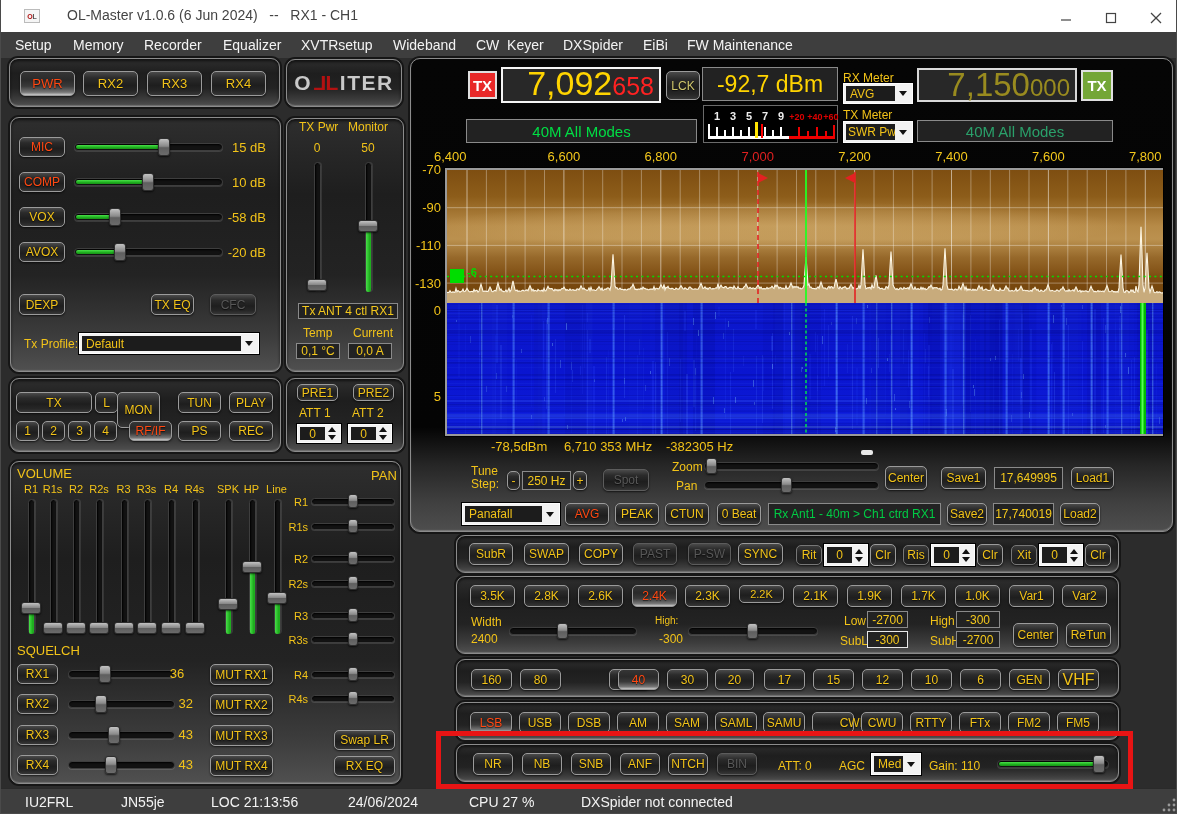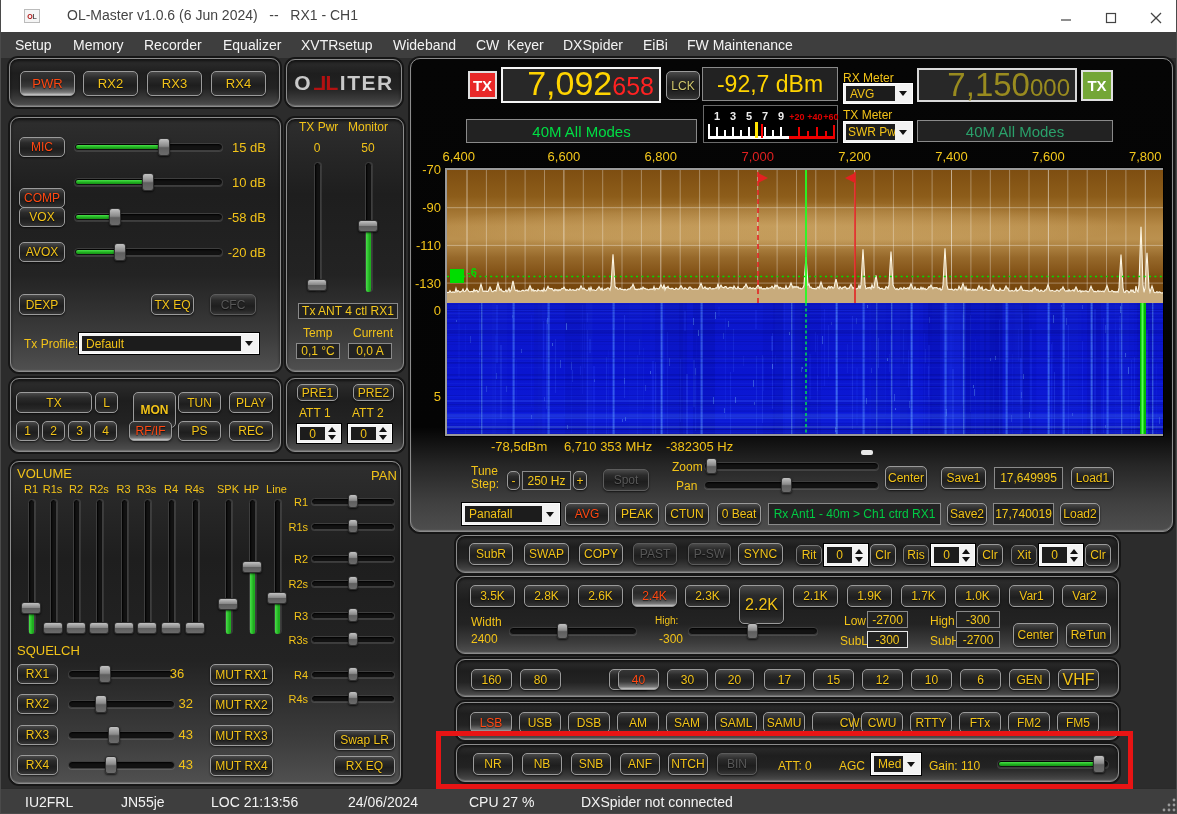--- a/index.html
+++ b/index.html
@@ -125,21 +125,21 @@
       <span class="flipL">L</span>
       <span style="color:#b41111">L</span>
       <span style="color:#c9c9c9">ITER</span>
     </div>
 <div class="b grp " style="left:9px;top:117px;width:271px;height:255px;"></div>
 <div class="b btn on2" style="left:18px;top:137px;width:46px;height:20px;font-size:12px;">MIC</div>
 <div class="b htrack" style="left:73px;top:143px;width:149px;height:8px;"></div>
 <div class="b hfill" style="left:75px;top:145px;width:88px;height:4px;"></div>
 <div class="b thumb" style="left:157px;top:138px;width:12px;height:18px;"></div>
 <div class="b lbl" style="left:200px;top:140px;width:65px;text-align:right;font-size:13px">15 dB</div>
-<div class="b btn on2" style="left:18px;top:188px;width:46px;height:20px;font-size:12px;">COMP</div>
+<div class="b btn on2" style="left:18px;top:172px;width:46px;height:20px;font-size:12px;">COMP</div>
 <div class="b htrack" style="left:73px;top:178px;width:149px;height:8px;"></div>
 <div class="b hfill" style="left:75px;top:180px;width:72px;height:4px;"></div>
 <div class="b thumb" style="left:141px;top:173px;width:12px;height:18px;"></div>
 <div class="b lbl" style="left:200px;top:175px;width:65px;text-align:right;font-size:13px">10 dB</div>
 <div class="b btn " style="left:18px;top:207px;width:46px;height:20px;font-size:12px;">VOX</div>
 <div class="b htrack" style="left:73px;top:213px;width:149px;height:8px;"></div>
 <div class="b hfill" style="left:75px;top:215px;width:39px;height:4px;"></div>
 <div class="b thumb" style="left:108px;top:208px;width:12px;height:18px;"></div>
 <div class="b lbl" style="left:200px;top:210px;width:65px;text-align:right;font-size:13px">-58 dB</div>
 <div class="b btn " style="left:18px;top:242px;width:46px;height:20px;font-size:12px;">AVOX</div>
@@ -153,21 +153,21 @@
 <div class="b lbl" style="left:23px;top:337px;">Tx Profile:</div>
 <div class="b combo" style="left:78px;top:333px;width:180px;height:21px">
       <div class="cval" style="font-size:12px;padding-left:4px">Default</div>
       <div class="carr">
         <span class="tri-d"></span>
       </div>
     </div>
 <div class="b grp " style="left:9px;top:378px;width:271px;height:74px;"></div>
 <div class="b btn " style="left:15px;top:392px;width:76px;height:21px;font-size:12px;">TX</div>
 <div class="b btn " style="left:94px;top:392px;width:23px;height:21px;font-size:12px;">L</div>
-<div class="b btn " style="left:132px;top:392px;width:43px;height:36px;font-size:12px;font-weight:bold;">MON</div>
+<div class="b btn " style="left:116px;top:392px;width:43px;height:36px;font-size:12px;">MON</div>
 <div class="b btn " style="left:177px;top:392px;width:43px;height:21px;font-size:12px;">TUN</div>
 <div class="b btn " style="left:228px;top:392px;width:44px;height:21px;font-size:12px;">PLAY</div>
 <div class="b btn " style="left:15px;top:421px;width:23px;height:20px;font-size:12px;">1</div>
 <div class="b btn " style="left:41px;top:421px;width:23px;height:20px;font-size:12px;">2</div>
 <div class="b btn " style="left:67px;top:421px;width:23px;height:20px;font-size:12px;">3</div>
 <div class="b btn " style="left:93px;top:421px;width:23px;height:20px;font-size:12px;">4</div>
 <div class="b btn on" style="left:128px;top:421px;width:43px;height:20px;font-size:12px;">RF/IF</div>
 <div class="b btn " style="left:177px;top:421px;width:43px;height:20px;font-size:12px;">PS</div>
 <div class="b btn " style="left:228px;top:421px;width:44px;height:20px;font-size:12px;">REC</div>
 <div class="b grp " style="left:9px;top:461px;width:391px;height:323px;"></div>
@@ -347,21 +347,21 @@
       <div class="carr">
         <span class="tri-d"></span>
       </div>
     </div>
 <div class="b freqdisp dimf" style="left:916px;top:68px;width:160px;height:34px">
       <span class="f1">7,150</span>
       <span class="f2">000</span>
     </div>
 <div class="b txgreen" style="left:1080px;top:70px;width:32px;height:31px;">TX</div>
 <div class="b box" style="left:916px;top:120px;width:196px;height:22px;font-size:15px;color:#2aa06a;">40M All Modes</div>
-<div class="b lbl" style="left:414px;top:149px;width:60px;text-align:right;color:#f4c81c;font-size:13px">6,400</div>
+<div class="b lbl" style="left:433px;top:149px;width:60px;text-align:left;color:#f4c81c;font-size:13px">6,400</div>
 <div class="b lbl" style="left:532.9px;top:149px;width:60px;text-align:center;color:#f4c81c;font-size:13px">6,600</div>
 <div class="b lbl" style="left:629.8px;top:149px;width:60px;text-align:center;color:#f4c81c;font-size:13px">6,800</div>
 <div class="b lbl" style="left:726.7px;top:149px;width:60px;text-align:center;color:#e02020;font-size:13px">7,000</div>
 <div class="b lbl" style="left:823.6px;top:149px;width:60px;text-align:center;color:#f4c81c;font-size:13px">7,200</div>
 <div class="b lbl" style="left:920.5px;top:149px;width:60px;text-align:center;color:#f4c81c;font-size:13px">7,400</div>
 <div class="b lbl" style="left:1017.4000000000001px;top:149px;width:60px;text-align:center;color:#f4c81c;font-size:13px">7,600</div>
 <div class="b lbl" style="left:1114.3000000000002px;top:149px;width:60px;text-align:center;color:#f4c81c;font-size:13px">7,800</div>
 <div class="b lbl" style="left:408px;top:162px;width:32px;text-align:right;font-size:13px">-70</div>
 <div class="b lbl" style="left:408px;top:200px;width:32px;text-align:right;font-size:13px">-90</div>
 <div class="b lbl" style="left:408px;top:238px;width:32px;text-align:right;font-size:13px">-110</div>
@@ -880,21 +880,21 @@
         <span class="tri-d" style="margin-top:3px"></span>
       </div>
     </div>
 <div class="b btn " style="left:1084px;top:544px;width:26px;height:22px;font-size:12px;">Clr</div>
 <div class="b grp " style="left:455px;top:576px;width:663px;height:78px;"></div>
 <div class="b btn " style="left:469px;top:585px;width:45px;height:22px;font-size:12px;">3.5K</div>
 <div class="b btn " style="left:523px;top:585px;width:45px;height:22px;font-size:12px;">2.8K</div>
 <div class="b btn " style="left:577px;top:585px;width:45px;height:22px;font-size:12px;">2.6K</div>
 <div class="b btn on" style="left:631px;top:585px;width:45px;height:22px;font-size:12px;">2.4K</div>
 <div class="b btn " style="left:684px;top:585px;width:45px;height:22px;font-size:12px;">2.3K</div>
-<div class="b btn " style="left:738px;top:585px;width:45px;height:39px;font-size:16px;">2.2K</div>
+<div class="b btn " style="left:738px;top:585px;width:45px;height:18px;font-size:11px;">2.2K</div>
 <div class="b btn " style="left:792px;top:585px;width:45px;height:22px;font-size:12px;">2.1K</div>
 <div class="b btn " style="left:846px;top:585px;width:45px;height:22px;font-size:12px;">1.9K</div>
 <div class="b btn " style="left:900px;top:585px;width:45px;height:22px;font-size:12px;">1.7K</div>
 <div class="b btn " style="left:954px;top:585px;width:45px;height:22px;font-size:12px;">1.0K</div>
 <div class="b btn " style="left:1008px;top:585px;width:45px;height:22px;font-size:12px;">Var1</div>
 <div class="b btn " style="left:1061px;top:585px;width:45px;height:22px;font-size:12px;">Var2</div>
 <div class="b lbl" style="left:470px;top:615px;font-size:12px">Width</div>
 <div class="b lbl" style="left:470px;top:632px;font-size:12px">2400</div>
 <div class="b htrack" style="left:508px;top:627px;width:128px;height:8px;"></div>
 <div class="b thumb" style="left:556px;top:623px;width:11px;height:16px;"></div>

